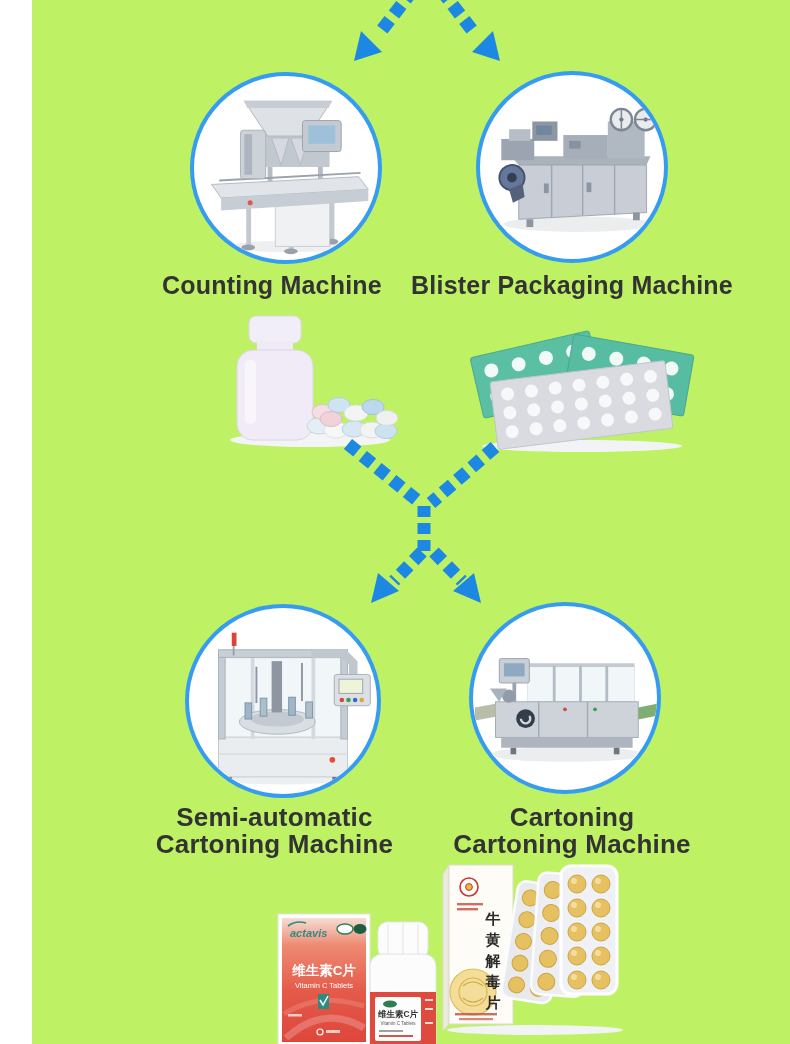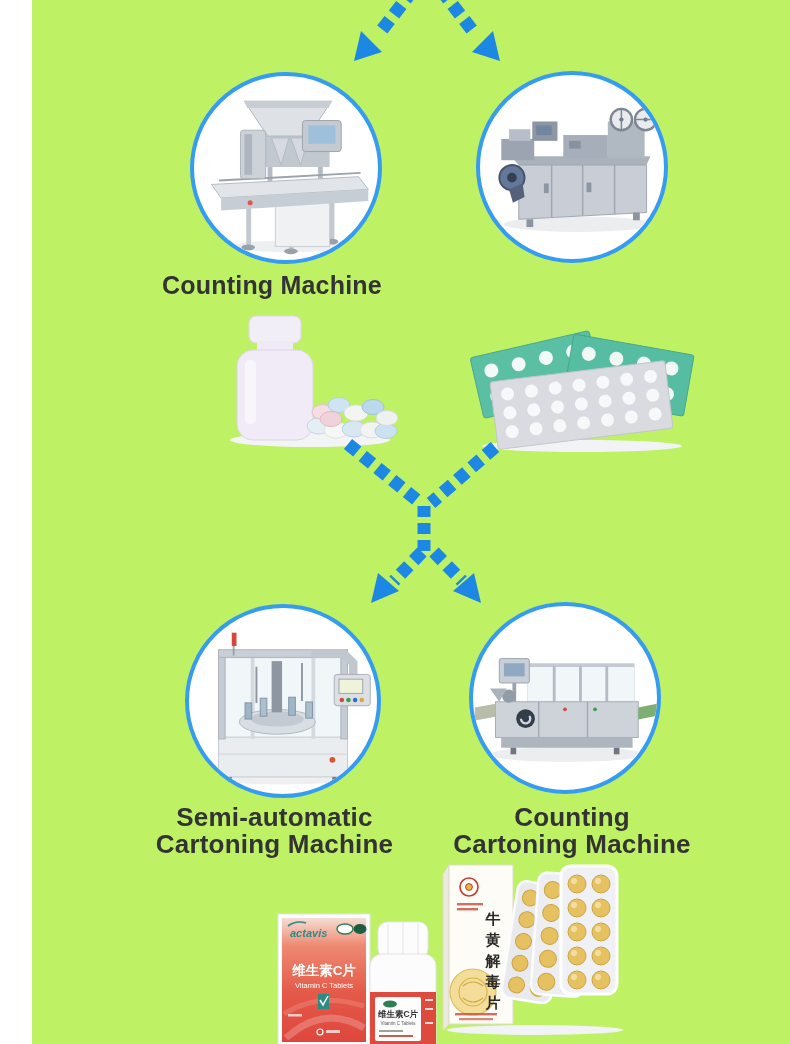--- a/index.html
+++ b/index.html
@@ -107,20 +107,21 @@
         <circle cx="33" cy="106" r="13" fill="#64789b" stroke="#46536b" stroke-width="2"></circle>
         <circle cx="33" cy="106" r="5" fill="#333f52"></circle>
         <polygon points="30,118 44,112 46,126 34,132" fill="#55617a"></polygon>
         <rect x="48" y="149" width="7" height="8" fill="#8d95a0"></rect>
         <rect x="158" y="142" width="7" height="8" fill="#8d95a0"></rect>
       </g>
     </svg>
   </div>
 
   <div class="mlabel" style="left:95px;top:271px;width:290px;">Counting Machine</div>
+  <div class="mlabel" style="left:345px;top:271px;width:390px;">Blister Packaging Machine</div>
 
   <div class="abs" style="left:183px;top:312px;">
     <svg width="195" height="138" viewBox="0 0 195 138">
       <ellipse cx="95" cy="128" rx="80" ry="7" fill="#f3f4f5"></ellipse>
       <rect x="34" y="4" width="52" height="27" rx="7" fill="#f2eef8" stroke="#ded6ea"></rect>
       <rect x="42" y="29" width="36" height="11" fill="#efeaf6"></rect>
       <rect x="22" y="38" width="76" height="90" rx="16" fill="#f0ebf7" stroke="#ddd4e9"></rect>
       <rect x="30" y="48" width="11" height="64" rx="5" fill="#f8f5fb"></rect>
       <g stroke-width="1">
         <ellipse cx="104" cy="114" rx="12" ry="8" fill="#e4eef5" stroke="#c6d8e5"></ellipse>
@@ -261,21 +262,21 @@
         <polygon points="2,108 24,104 24,118 2,122" fill="#b7bda9"></polygon>
       </g>
     </svg>
   </div>
 
   <div class="mlabel2" style="left:90px;top:804px;width:305px;">
     <div>Semi-automatic</div>
     <div>Cartoning Machine</div>
   </div>
   <div class="mlabel2" style="left:390px;top:804px;width:300px;">
-    <div>Counting</div>
+    <div>Cartoning</div>
     <div>Cartoning Machine</div>
   </div>
 
   <div class="abs" style="left:236px;top:896px;">
     <svg width="175" height="168" viewBox="0 0 175 168">
       <defs>
         <linearGradient id="vcRed" x1="0" y1="0" x2="0" y2="1">
           <stop offset="0" stop-color="#f6ddd4"></stop>
           <stop offset="0.22" stop-color="#ee8a72"></stop>
           <stop offset="0.6" stop-color="#e45a49"></stop>

